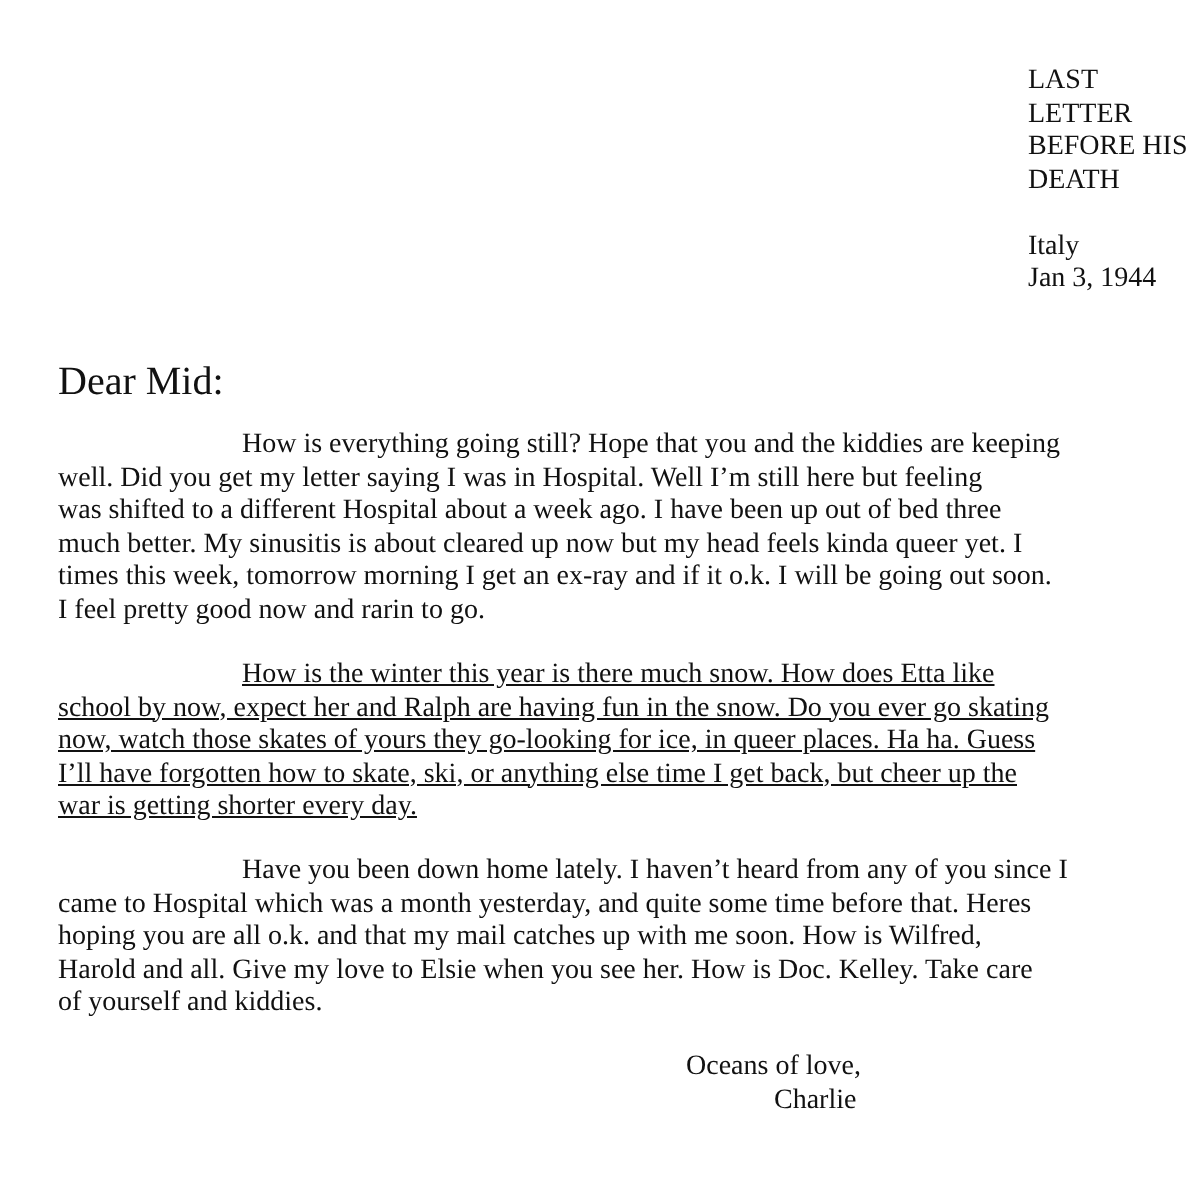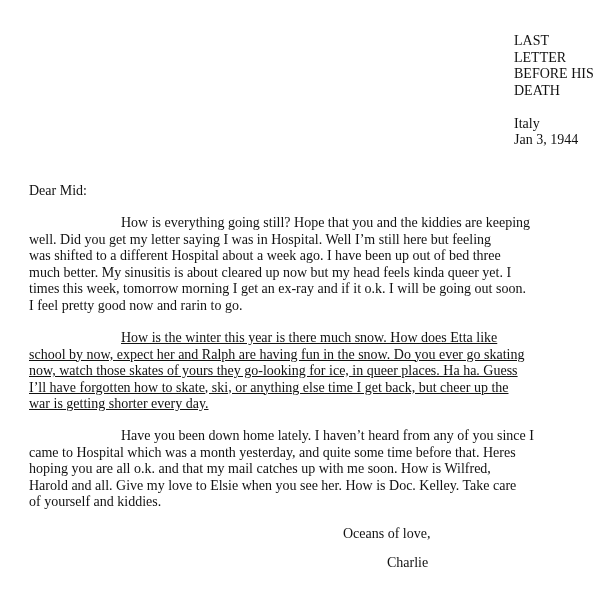--- a/index.html
+++ b/index.html
@@ -1,26 +1,26 @@
 <!DOCTYPE html>
 <html><head>
 <meta charset="utf-8">
 <style>
   html, body { margin:0; padding:0; background:#ffffff; }
   body { width:600px; height:593px; position:relative; overflow:hidden;
          font-family:"Liberation Serif", "DejaVu Serif", serif; color:#111; }
   .header { position:absolute; left:477px; top:33px; font-size:14px; line-height:16.5px;margin-left:37px; }
   .header div { white-space:nowrap; }
   .gap { height:16.5px; }
-  .salutation { position:absolute; left:29px; top:183px; font-size:14px; line-height:16.5px; }
+  .salutation { position:absolute; left:29px; top:183px; font-size:20px; line-height:16.5px; }
   .para { position:absolute; left:29px; width:565px; font-size:14px; line-height:16.5px; }
   .para .line { white-space:nowrap; display:block; }
   .para .line.first { padding-left:92px; }
   .closing { position:absolute; left:343px; top:526px; font-size:14px; line-height:16.5px; }
-  .closing .sig { padding-left:44px;margin-top:12px; }
+  .closing .sig { padding-left:44px; }
 </style>
 </head>
 <body>
 
 <div class="header">
   <div>LAST</div>
   <div>LETTER</div>
   <div>BEFORE HIS</div>
   <div>DEATH</div>
   <div class="gap"></div>

